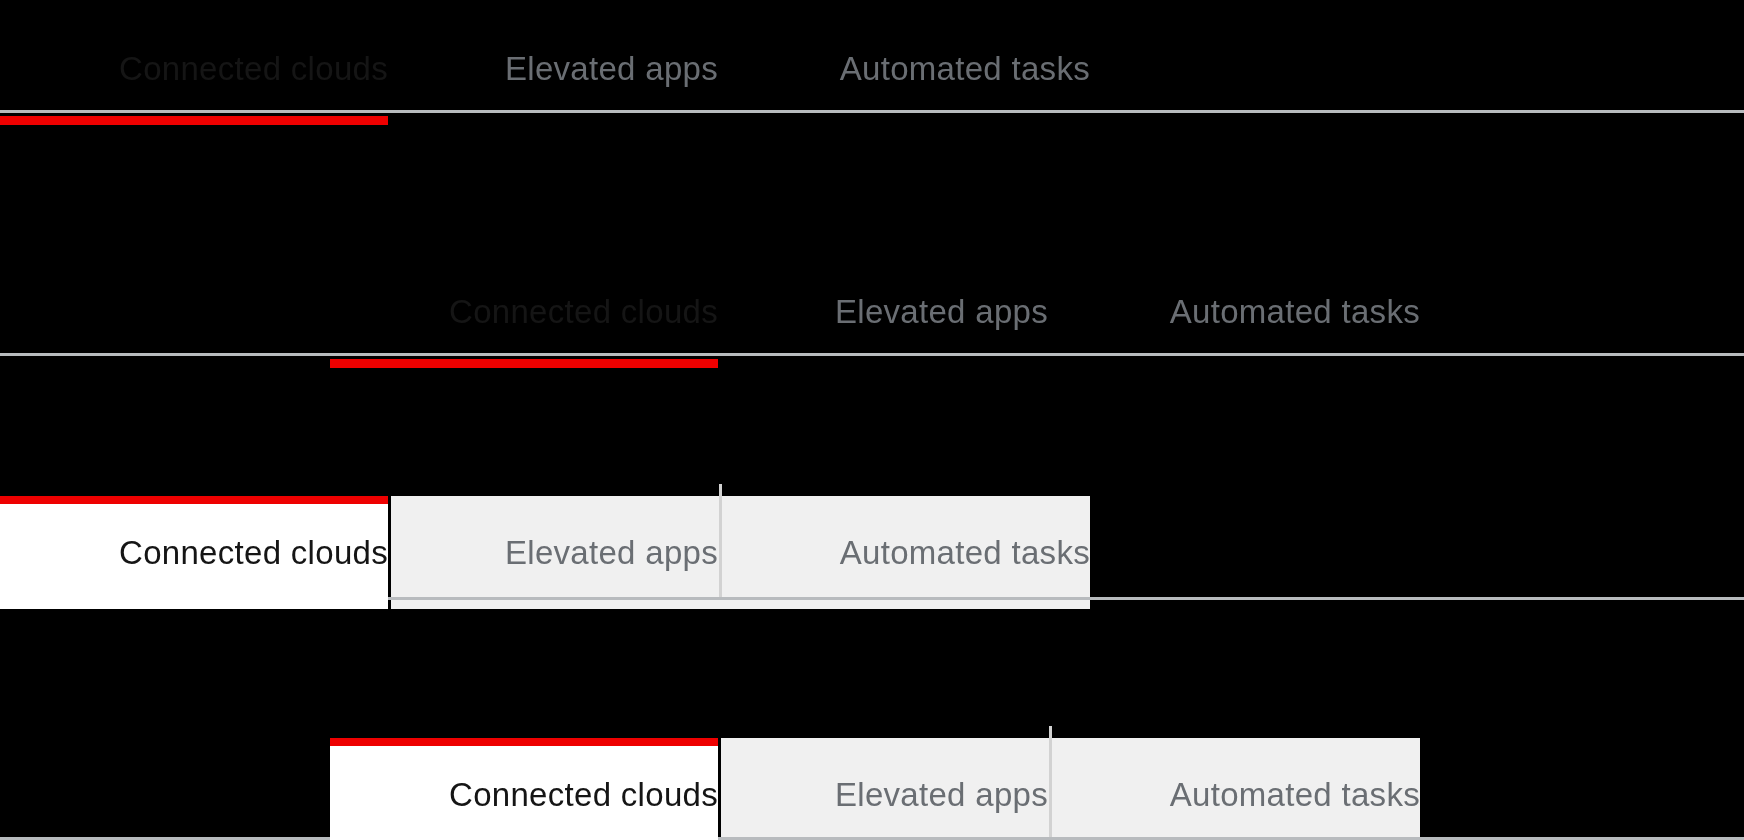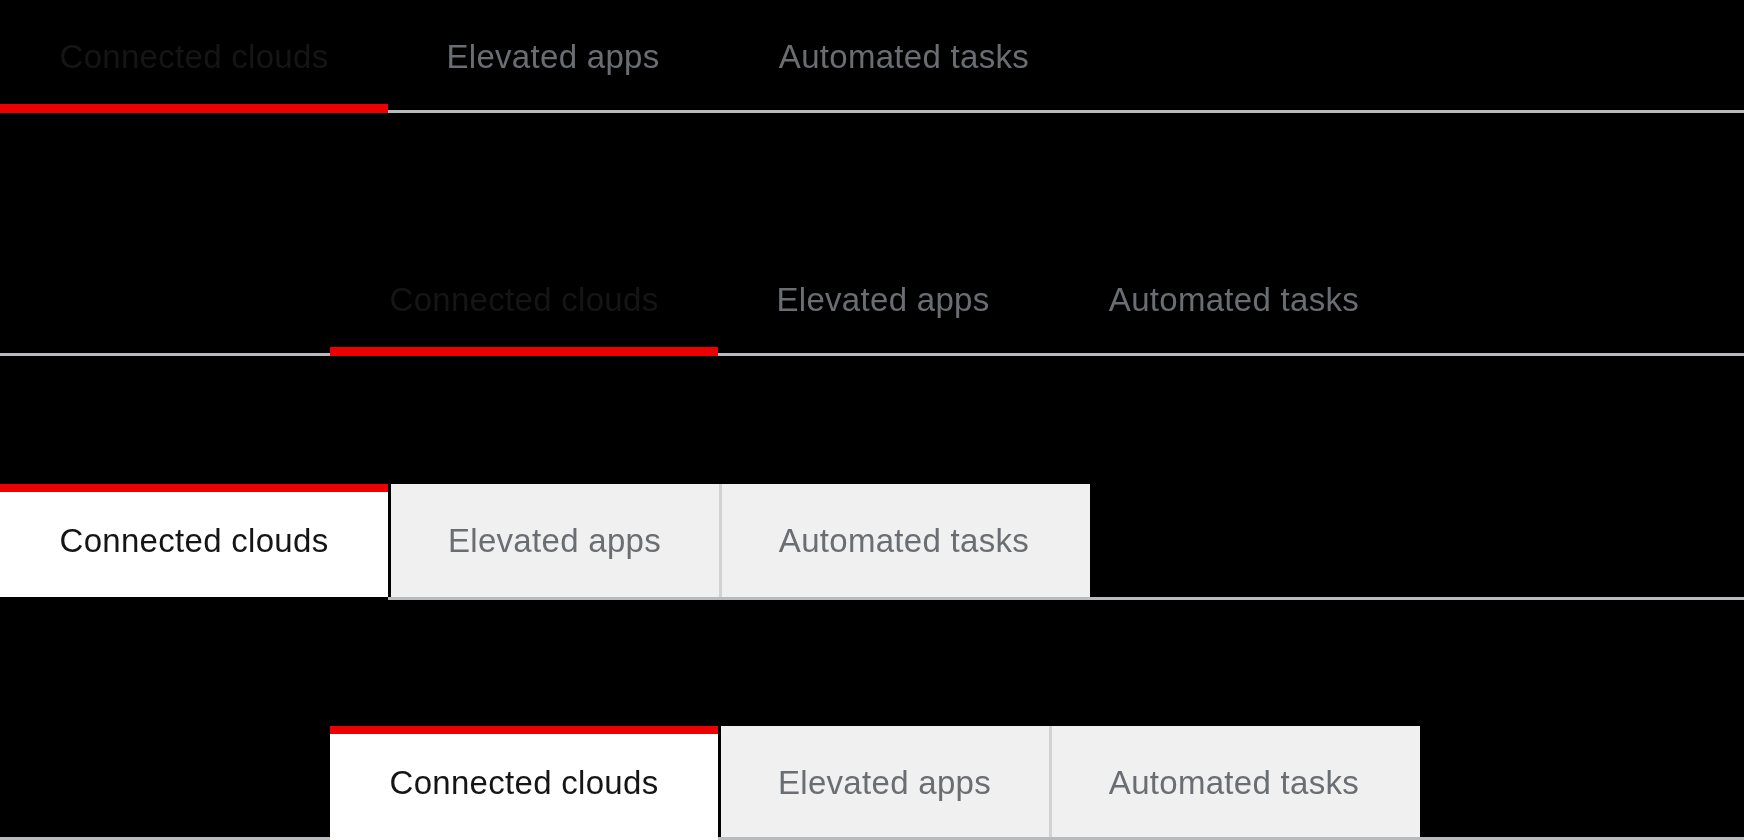--- a/index.html
+++ b/index.html
@@ -5,22 +5,22 @@
   html,body{margin:0;padding:0;background:#000;}
   #canvas{
     position:relative;
     width:1744px;height:840px;
     overflow:hidden;
     font-family:"Liberation Sans", sans-serif;
     background:#000;
   }
   .tab-group{position:absolute;left:0;width:1744px;}
   .tab{
-    position:absolute;top:0;height:100%;
-    display:flex;align-items:center;justify-content:center;
+    position:absolute;top:12px;height:100%;
+    display:flex;align-items:center;justify-content:flex-end;
     box-sizing:border-box;
     cursor:pointer;
   }
   .tab-label{
     font-size:33px;
     letter-spacing:0.3px;
     white-space:nowrap;
   }
   .baseline-seg{position:absolute;height:3px;z-index:1;}
   .underline-indicator{position:absolute;left:0;bottom:0;width:100%;height:9px;z-index:2;}

